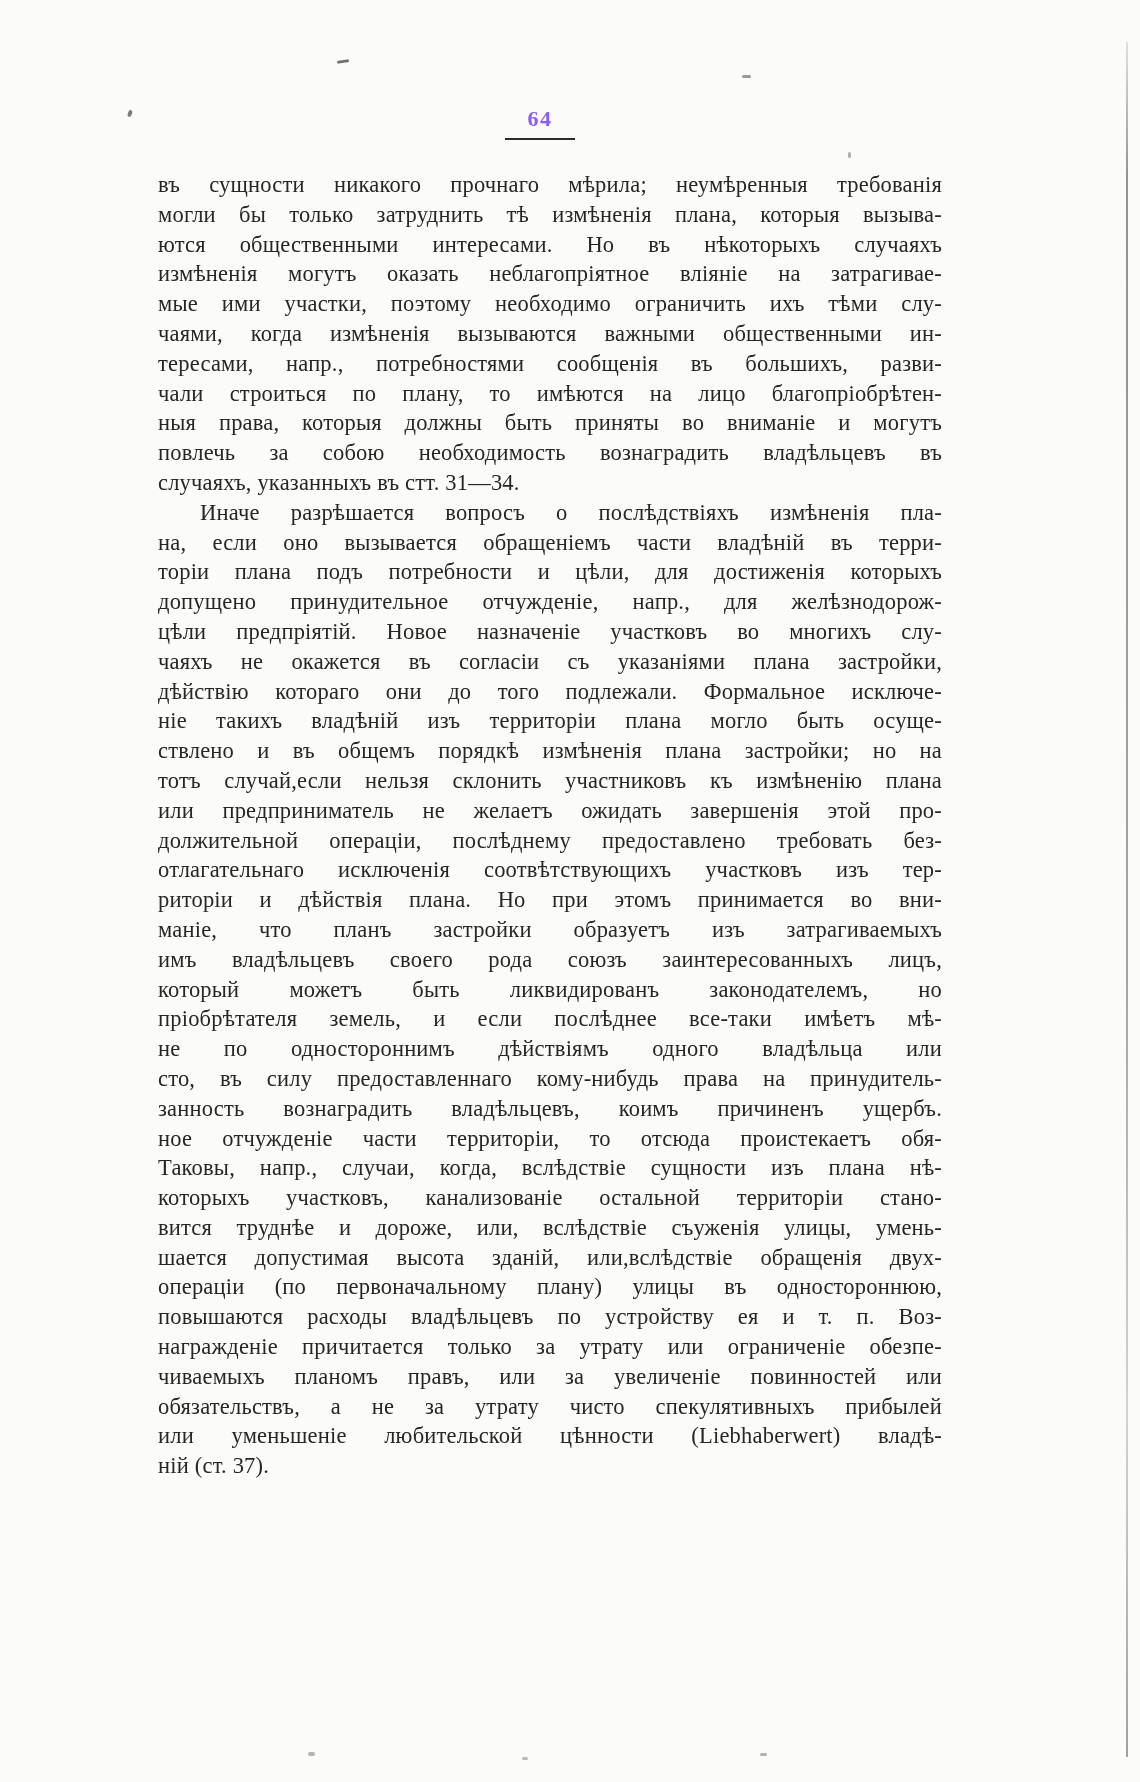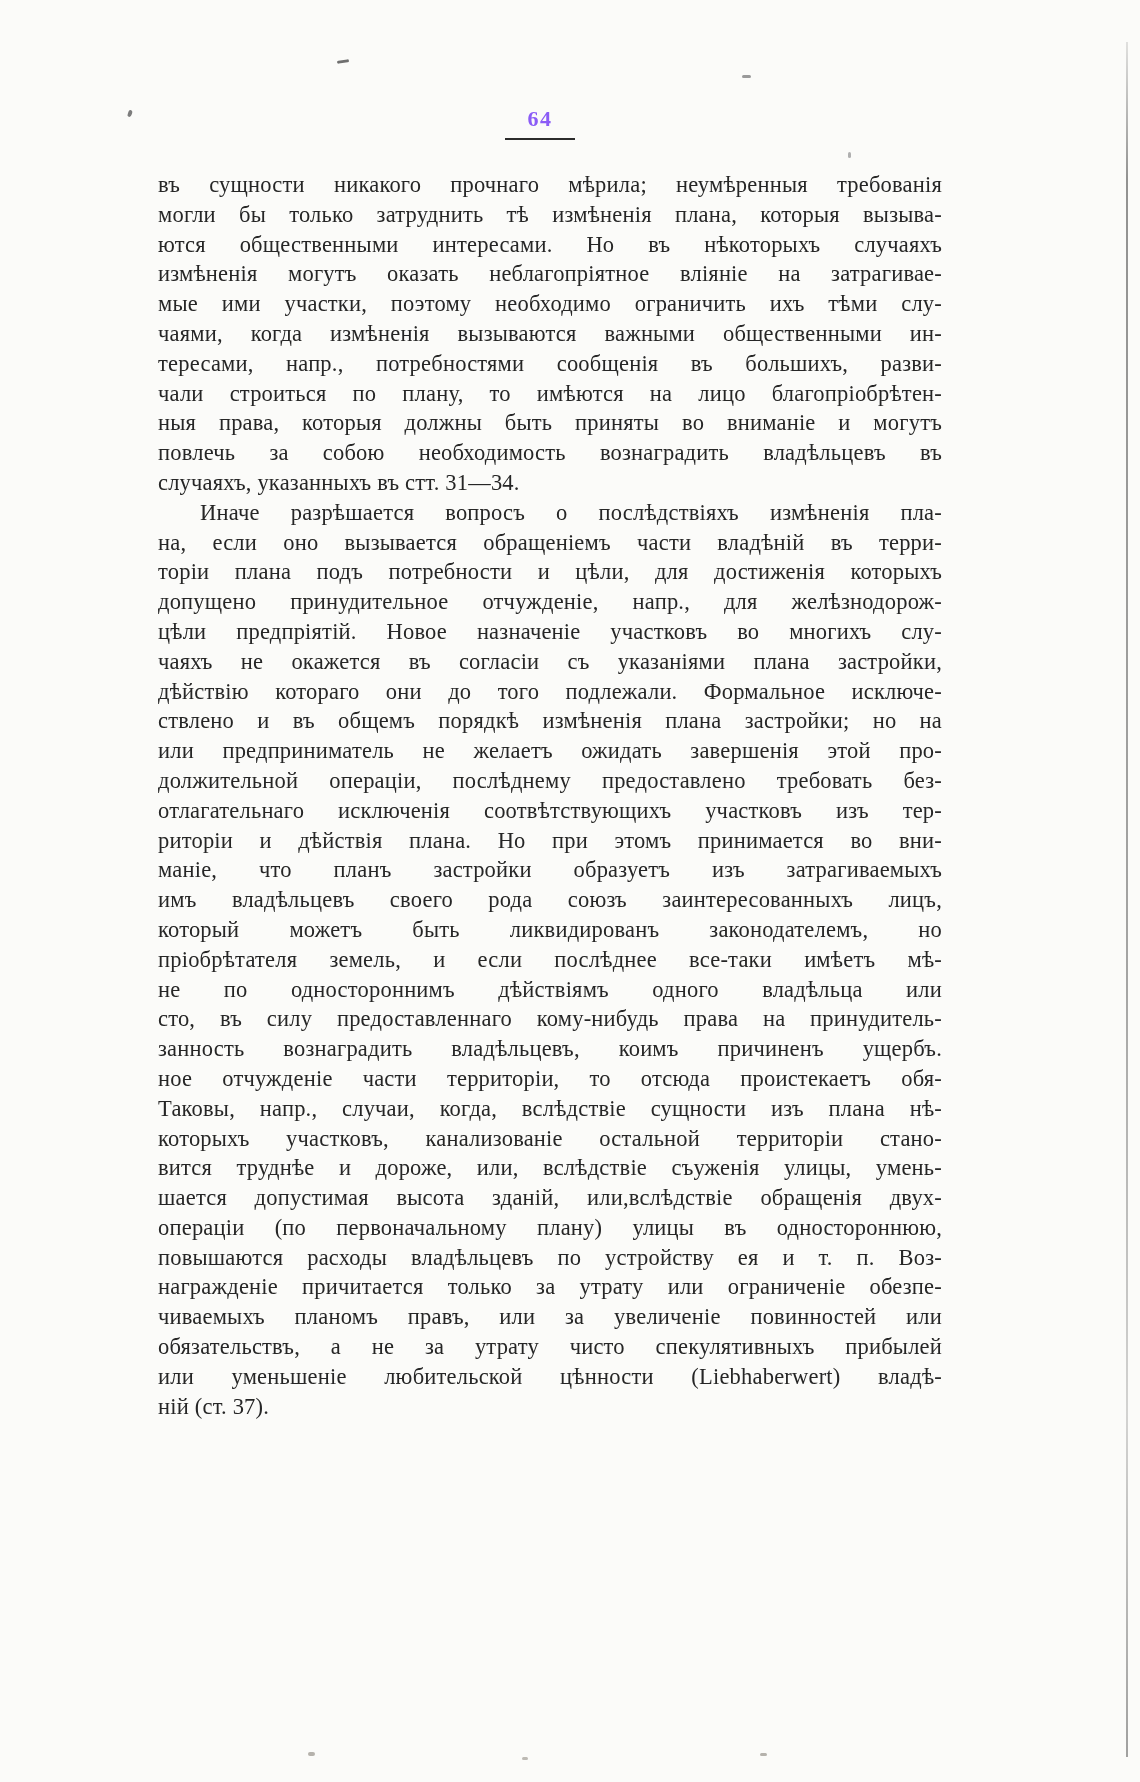--- a/index.html
+++ b/index.html
@@ -121,21 +121,23 @@
         <div class="line last">случаяхъ, указанныхъ въ стт. 31—34.</div>
       </div>
       <div class="paragraph">
         <div class="line indent">Иначе разрѣшается вопросъ о послѣдствіяхъ измѣненія пла-</div>
         <div class="line">на, если оно вызывается обращеніемъ части владѣній въ терри-</div>
         <div class="line">торіи плана подъ потребности и цѣли, для достиженія которыхъ</div>
         <div class="line">допущено принудительное отчужденіе, напр., для желѣзнодорож-</div>
         <div class="line">цѣли предпріятій. Новое назначеніе участковъ во многихъ слу-</div>
         <div class="line">чаяхъ не окажется въ согласіи съ указаніями плана застройки,</div>
         <div class="line">дѣйствію котораго они до того подлежали. Формальное исключе-</div>
+        <div class="line">ніе такихъ владѣній изъ территоріи плана могло быть осуще-</div>
         <div class="line">ствлено и въ общемъ порядкѣ измѣненія плана застройки; но на</div>
+        <div class="line">тотъ случай,если нельзя склонить участниковъ къ измѣненію плана</div>
         <div class="line">или предприниматель не желаетъ ожидать завершенія этой про-</div>
         <div class="line">должительной операціи, послѣднему предоставлено требовать без-</div>
         <div class="line">отлагательнаго исключенія соотвѣтствующихъ участковъ изъ тер-</div>
         <div class="line">риторіи и дѣйствія плана. Но при этомъ принимается во вни-</div>
         <div class="line">маніе, что планъ застройки образуетъ изъ затрагиваемыхъ</div>
         <div class="line">имъ владѣльцевъ своего рода союзъ заинтересованныхъ лицъ,</div>
         <div class="line">который можетъ быть ликвидированъ законодателемъ, но</div>
         <div class="line">пріобрѣтателя земель, и если послѣднее все-таки имѣетъ мѣ-</div>
         <div class="line">не по одностороннимъ дѣйствіямъ одного владѣльца или</div>
         <div class="line">сто, въ силу предоставленнаго кому-нибудь права на принудитель-</div>

